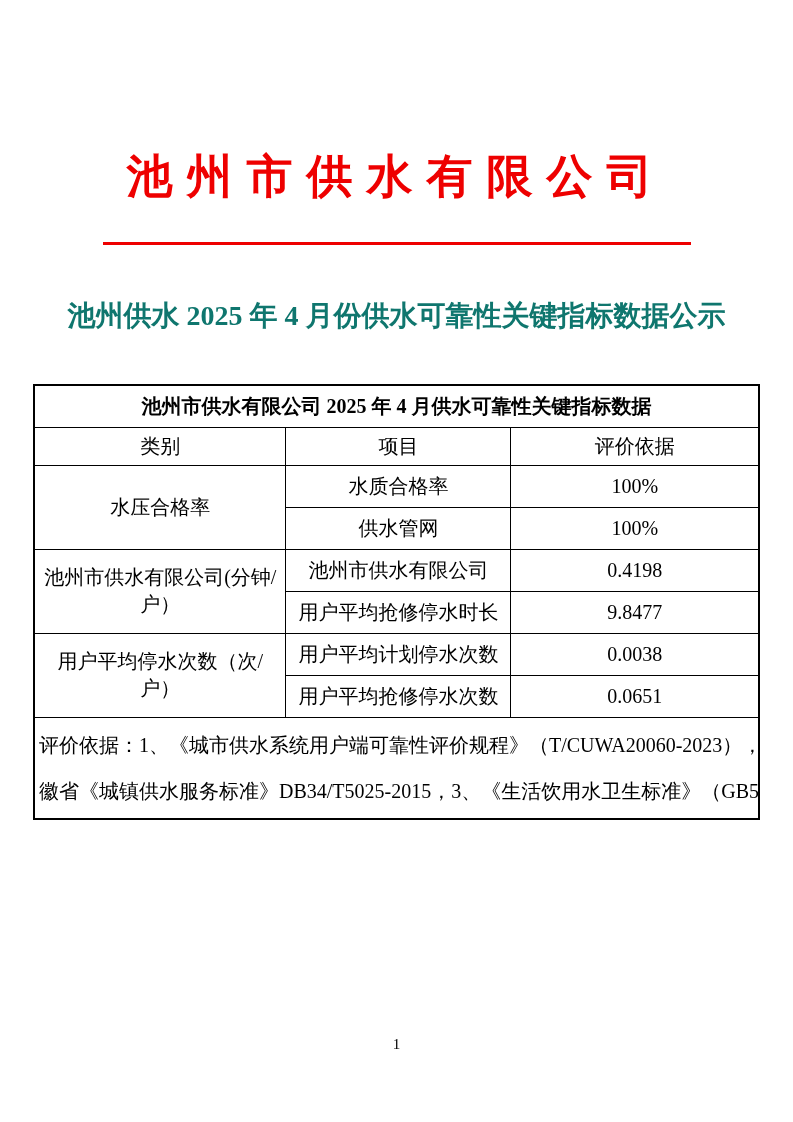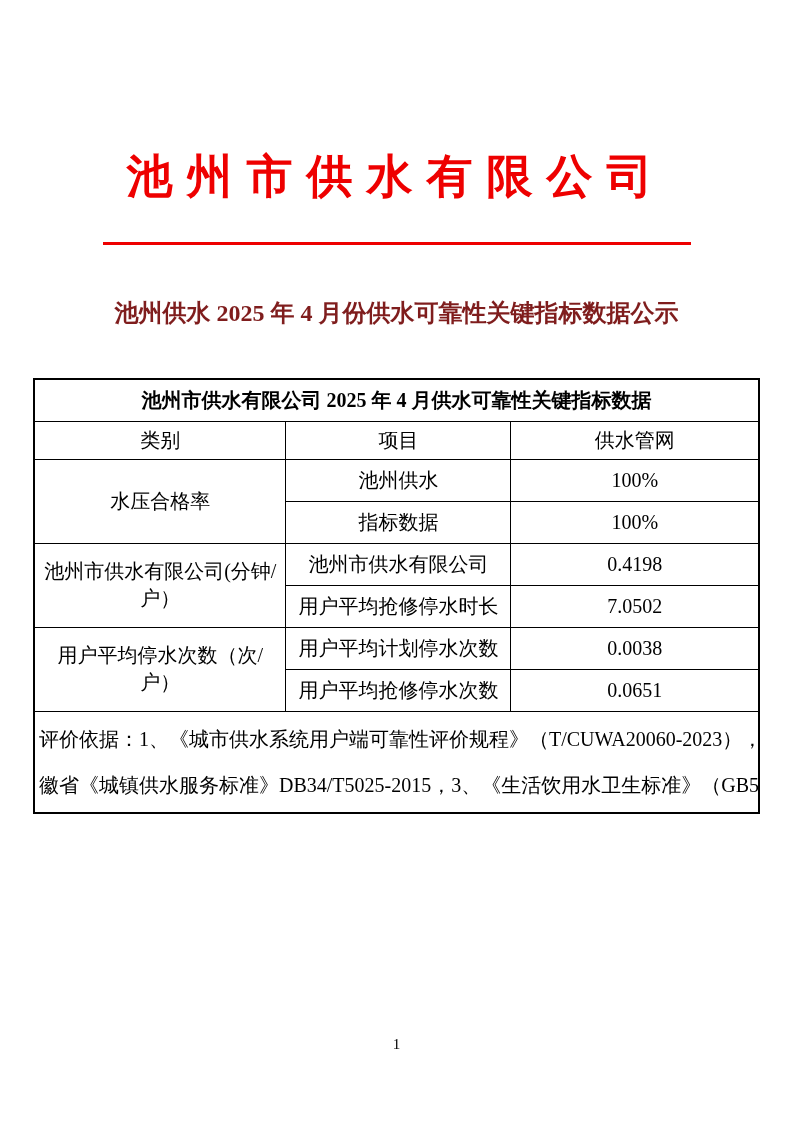--- a/index.html
+++ b/index.html
@@ -30,23 +30,23 @@
   }
   .red-rule {
     width: 588px;
     height: 3px;
     background: #ee0000;
     margin: 34px auto 0 auto;
   }
   .doc-title {
     margin-top: 52px;
     text-align: center;
-    font-size: 24px;
+    font-size: 28px;
     font-weight: bold;
-    color: #7f1d1d;
+    color: #0f766e;
     white-space: nowrap;
   }
   table.indicator {
     border-collapse: collapse;
     margin: 49px auto 0 auto;
     width: 725px;
     table-layout: fixed;
     border: 2px solid #000000;
   }
   table.indicator td {
@@ -107,41 +107,41 @@
       <col class="col-item">
       <col class="col-value">
     </colgroup>
     <tbody>
       <tr>
         <td colspan="3" class="t-title">池州市供水有限公司 2025 年 4 月供水可靠性关键指标数据</td>
       </tr>
       <tr class="head">
         <td>类别</td>
         <td>项目</td>
-        <td>供水管网</td>
+        <td>评价依据</td>
       </tr>
 
       <tr class="data">
         <td rowspan="2">水压合格率</td>
-        <td>池州供水</td>
+        <td>水质合格率</td>
         <td>100%</td>
       </tr>
       <tr class="data">
-        <td>指标数据</td>
+        <td>供水管网</td>
         <td>100%</td>
       </tr>
 
       <tr class="data">
         <td rowspan="2">池州市供水有限公司(分钟/户）</td>
         <td>池州市供水有限公司</td>
         <td>0.4198</td>
       </tr>
       <tr class="data">
         <td>用户平均抢修停水时长</td>
-        <td>7.0502</td>
+        <td>9.8477</td>
       </tr>
 
       <tr class="data">
         <td rowspan="2">用户平均停水次数（次/户）</td>
         <td>用户平均计划停水次数</td>
         <td>0.0038</td>
       </tr>
       <tr class="data">
         <td>用户平均抢修停水次数</td>
         <td>0.0651</td>

